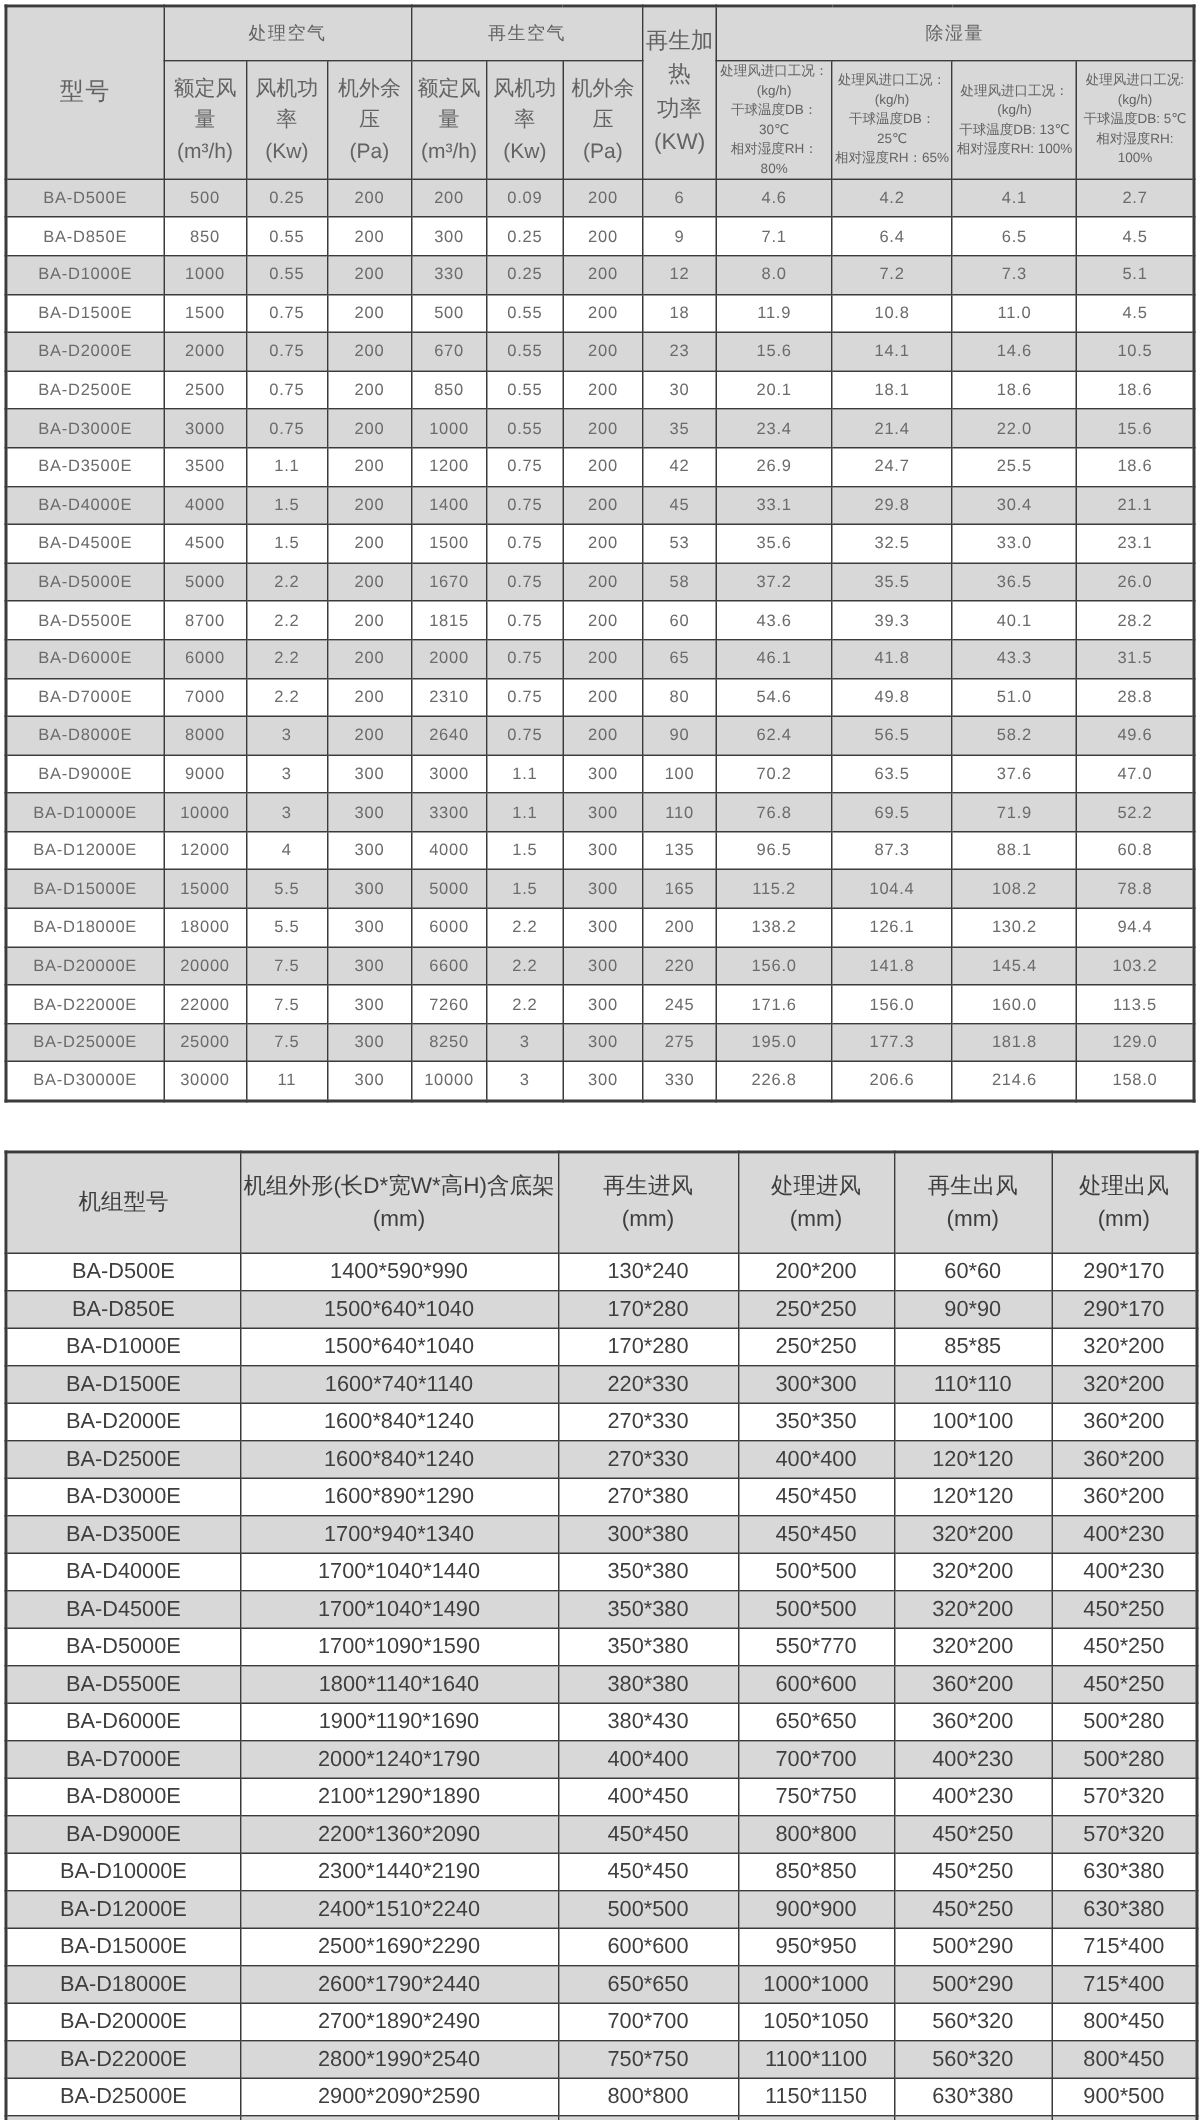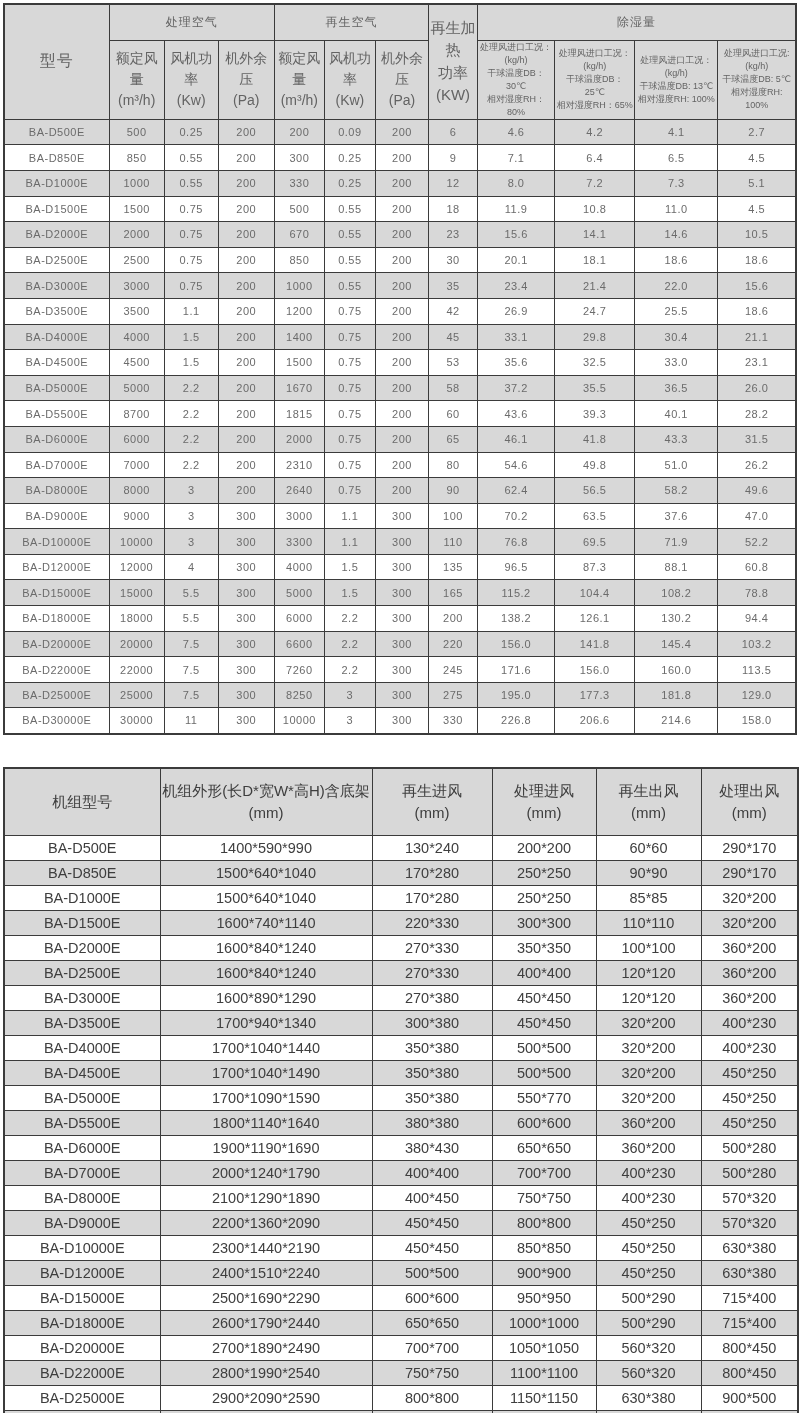--- a/index.html
+++ b/index.html
@@ -310,21 +310,21 @@
           <td>7000</td>
           <td>2.2</td>
           <td>200</td>
           <td>2310</td>
           <td>0.75</td>
           <td>200</td>
           <td>80</td>
           <td>54.6</td>
           <td>49.8</td>
           <td>51.0</td>
-          <td>26.2</td>
+          <td>28.8</td>
         </tr>
         <tr>
           <td>BA-D8000E</td>
           <td>8000</td>
           <td>3</td>
           <td>200</td>
           <td>2640</td>
           <td>0.75</td>
           <td>200</td>
           <td>90</td>

